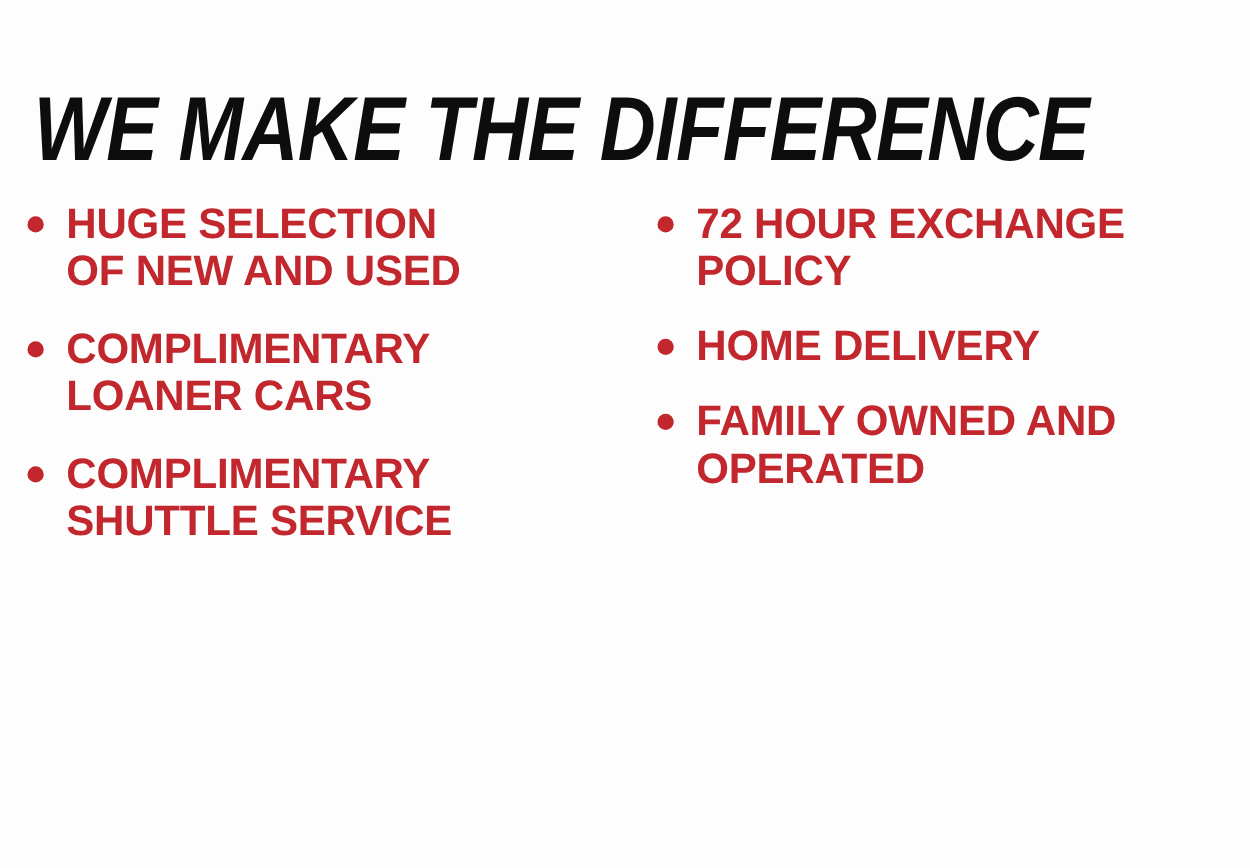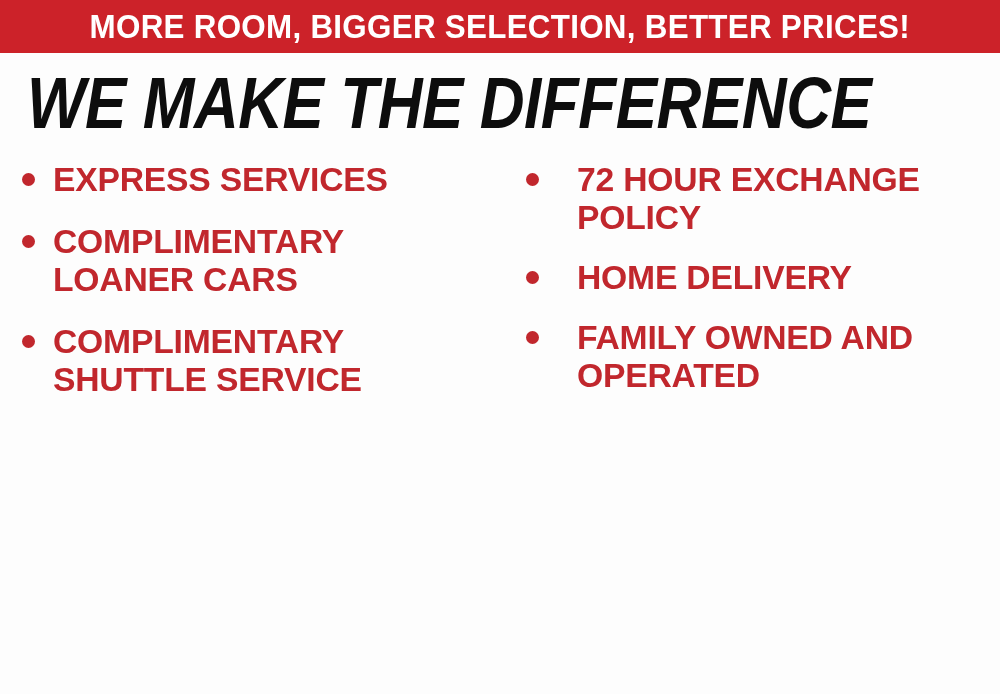--- a/index.html
+++ b/index.html
@@ -104,44 +104,42 @@
   }
 
   
   #column-left { padding-left: 22px; padding-right: 10px; }
   #column-left .bullet-label { margin-left: 18px; }
   #column-left .bullet-item { margin-bottom: 24px; }
 
   
   #column-right { padding-left: 22px; padding-right: 2px; }
   #column-right .bullet-label { margin-left: 18px; }
-  #column-right .bullet-item { margin-bottom: 22px; gap: 20px; }
+  #column-right .bullet-item { margin-bottom: 22px; }
 </style>
 </head>
 <body>
 
 <div id="poster">
 
-  <div id="banner">
-    <div id="banner-text">MORE ROOM, BIGGER SELECTION, BETTER PRICES!</div>
-  </div>
 
   <div id="headline">
     <div id="headline-text">WE MAKE THE DIFFERENCE</div>
   </div>
 
   <div id="columns">
 
     <div class="column" id="column-left">
 
-
       <div class="bullet-item">
         <span class="bullet-dot"></span>
-        <span class="bullet-label">EXPRESS SERVICES</span>
+        <span class="bullet-label">HUGE SELECTION
+OF NEW AND USED</span>
       </div>
+
 
 
       <div class="bullet-item">
         <span class="bullet-dot"></span>
         <span class="bullet-label">COMPLIMENTARY
 LOANER CARS</span>
       </div>
 
       <div class="bullet-item">
         <span class="bullet-dot"></span>

